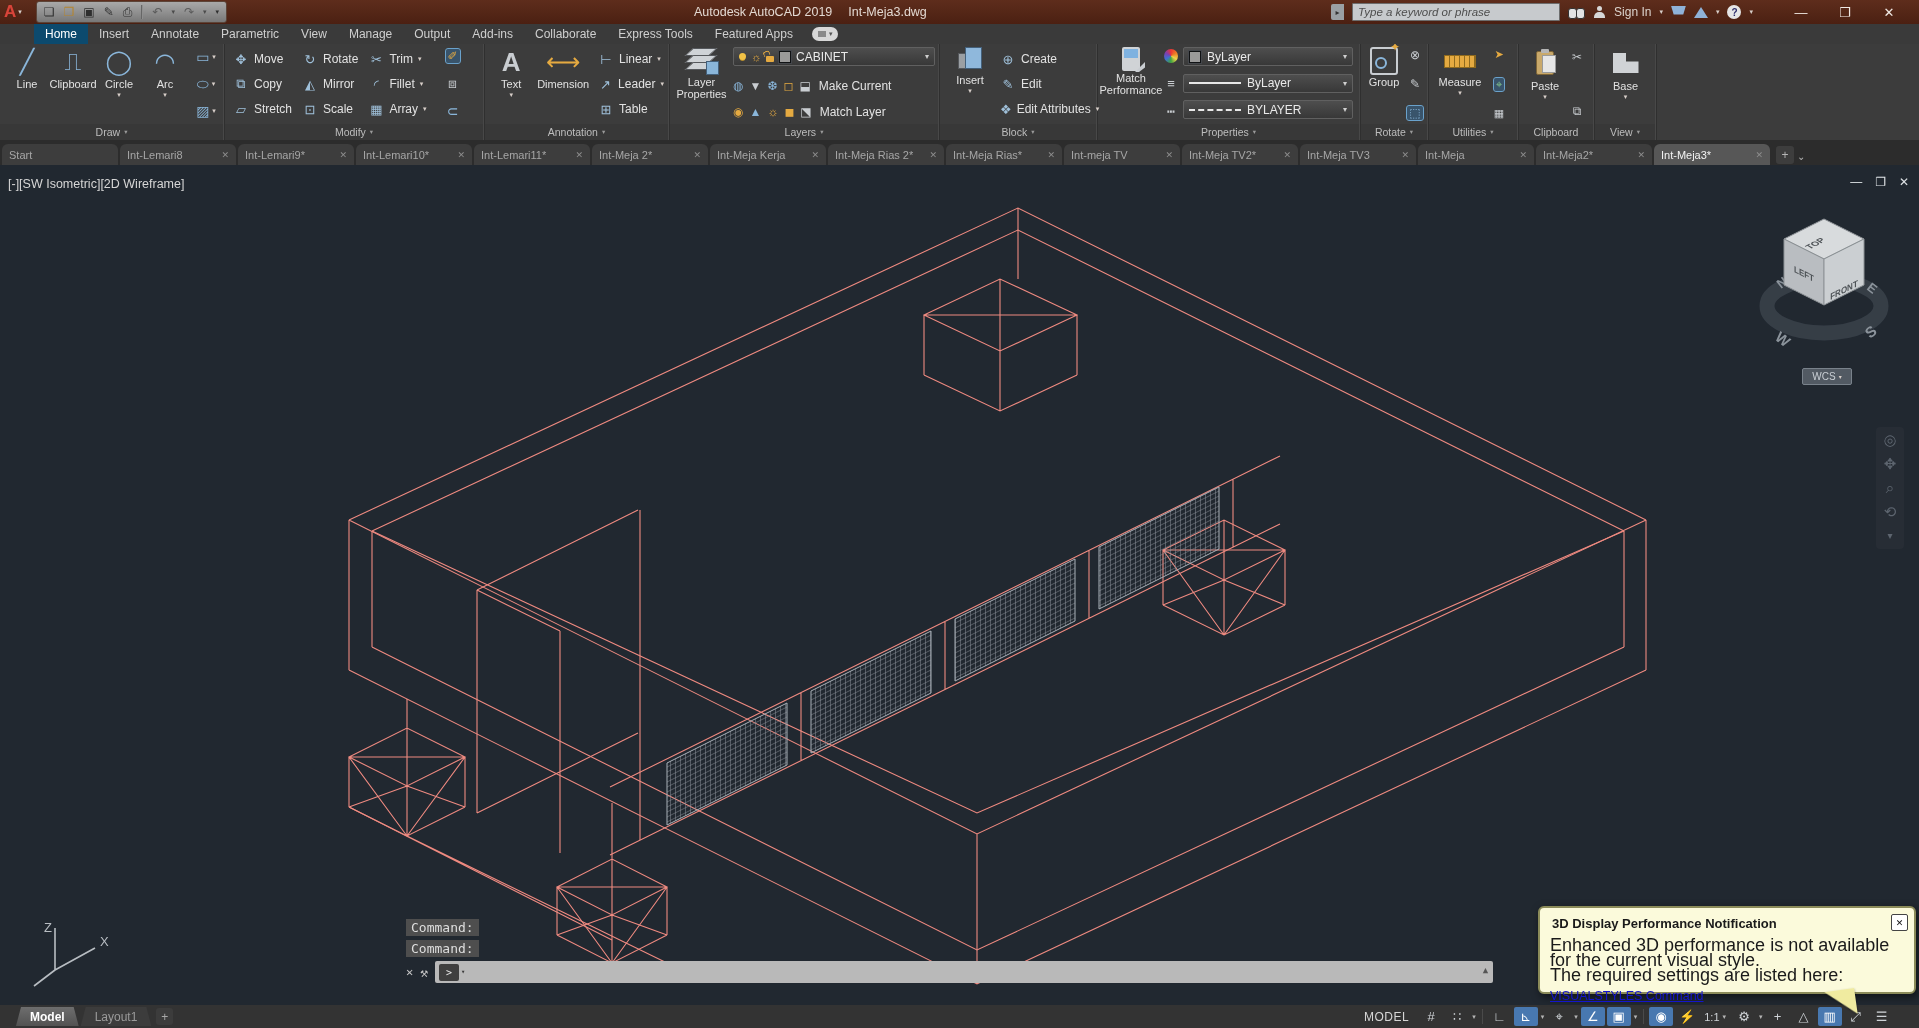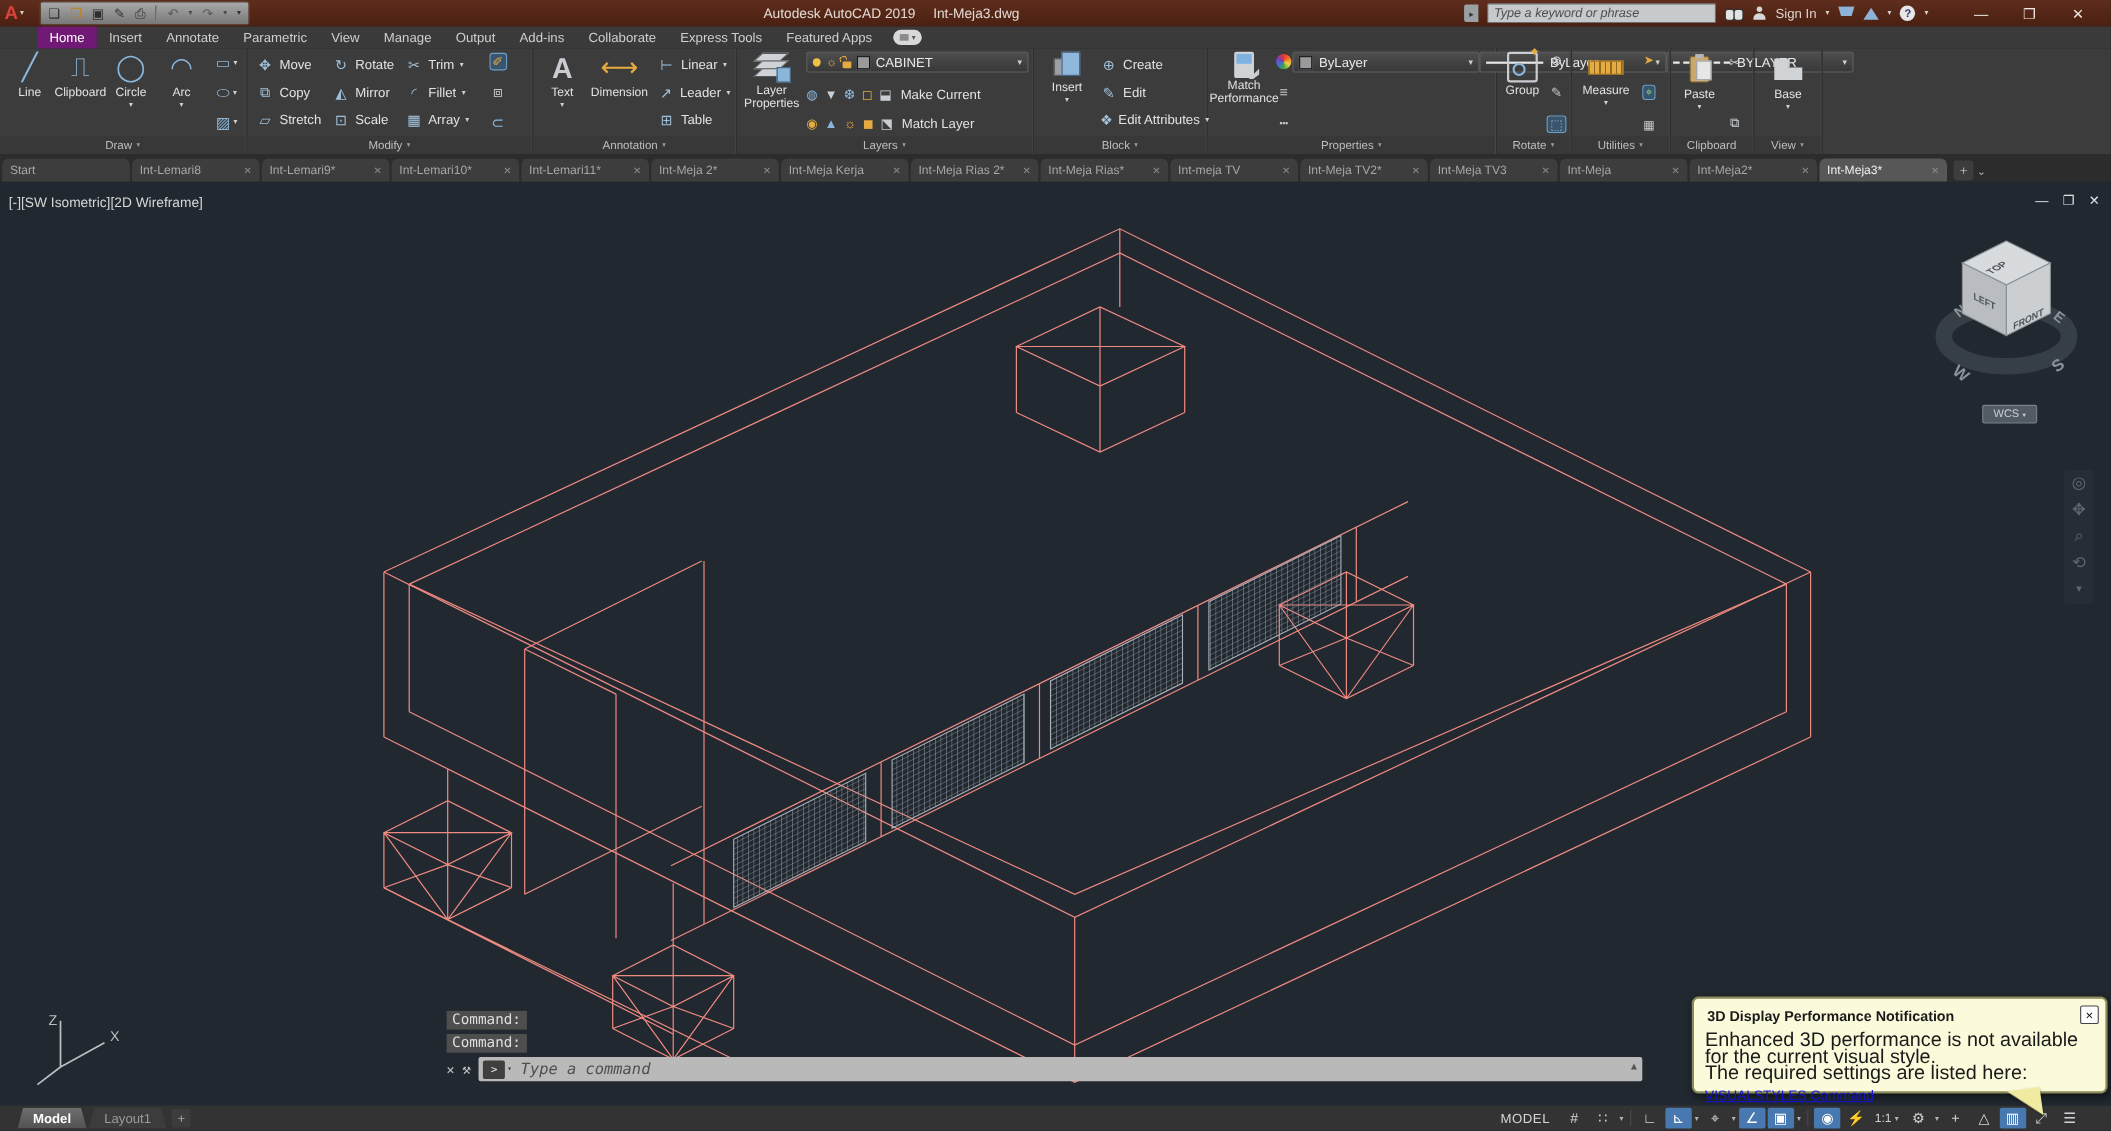--- a/index.html
+++ b/index.html
@@ -37,21 +37,21 @@
   .cart::after{content:"";position:absolute;left:2px;top:10px;width:3px;height:3px;border-radius:50%;background:#8fb2d8;box-shadow:7px 0 0 #8fb2d8}
   .a360{width:0;height:0;border-left:7px solid transparent;border-right:7px solid transparent;border-bottom:11px solid #8fb2d8}
   .help{width:14px;height:14px;border-radius:50%;background:#e6e6e6;color:#2d2d6b;font-size:10px;font-weight:bold;
         display:flex;align-items:center;justify-content:center}
   .winbtns{display:flex;align-items:center;gap:0;margin-left:18px}
   .wbtn{width:44px;height:24px;display:flex;align-items:center;justify-content:center;color:#f0e9e4;font-size:13px}
   
   .tabrow{position:absolute;left:0;top:24px;width:1919px;height:20px;background:#3a3a3a;display:flex;
           align-items:stretch;padding-left:34px;box-sizing:border-box;z-index:39}
   .rtab{display:flex;align-items:center;padding:0 11px;font-size:12px;color:#cfcfcf}
-  .rtab.active{background:#701a75;color:#ffffff}
+  .rtab.active{background:#0c4a6e;color:#ffffff}
   .ribpill{display:flex;align-items:center;gap:3px;margin-left:8px;padding:0 6px;height:14px;align-self:center;
            background:#d8d8d8;border-radius:7px;color:#444;font-size:8px}
   
   .ribbon{position:absolute;left:0;top:44px;width:1919px;height:96px;background:#3c3c3c;display:flex;z-index:38}
   .panel{position:relative;height:96px;box-sizing:border-box;border-right:1px solid #2f2f2f;
          box-shadow:inset -1px 0 0 #484848;flex:0 0 auto}
   .pbody{display:flex;height:80px;align-items:stretch}
   .panel-label{position:absolute;left:0;right:1px;bottom:0;height:16px;background:#383838;display:flex;
                align-items:center;justify-content:center;gap:4px;font-size:10.5px;color:#bdbdbd}
   .panel-label .ddmini{color:#9a9a9a;font-size:6.5px}
@@ -84,21 +84,21 @@
   .lay{position:absolute;left:2px;width:22px;height:6px;background:#cfd3d7;border:1px solid #55585c;transform:skewX(-48deg)}
   .layers-ico .b1{top:1px}.layers-ico .b2{top:8px}.layers-ico .b3{top:15px}
   .layers-ico::after{content:"";position:absolute;right:-2px;bottom:0;width:11px;height:12px;background:#8ab6da;border:1px solid #44607a}
   .mpico{position:relative;width:18px;height:24px;background:#d0d3d6;border-radius:2px}
   .mpico::before{content:"";position:absolute;left:2px;top:2px;right:2px;height:9px;background:#7fb2e0}
   .mpico::after{content:"";position:absolute;right:-5px;bottom:-1px;width:10px;height:10px;background:#c9cdd1;
                 clip-path:polygon(0 100%,100% 0,100% 55%,40% 100%)}
   .insico{position:relative;width:24px;height:26px}
   .insico::before{content:"";position:absolute;left:0;top:6px;width:14px;height:14px;background:#9b9fa3;border:1px solid #55585c}
   .insico::after{content:"";position:absolute;right:0;top:0;width:15px;height:20px;background:#8fb8dc;border:1px solid #44607a}
-  .propdds{display:flex;flex-direction:row;justify-content:space-between;padding:3px 3px 5px 0}
+  .propdds{display:flex;flex-direction:column;justify-content:space-between;padding:3px 3px 5px 0}
   .propdd{width:170px;height:19px;background:linear-gradient(#4e4e4e,#383838);border:1px solid #606060;border-radius:2px;
           display:flex;align-items:center;gap:6px;padding:0 5px;box-sizing:border-box;font-size:12px;color:#eaeaea}
   .propdd .ddmini{margin-left:auto;color:#cfcfcf;font-size:8px}
   .wline{width:52px;border-top:2px solid #e8e8e8}
   .wdash{width:52px;border-top:2px dashed #e8e8e8}
   .colorwheel{width:14px;height:14px;border-radius:50%;background:conic-gradient(#e33,#ec7c26,#efd24a,#3fa53f,#3f6fd0,#7c3fb0,#e33)}
   .ruler{position:relative;width:30px;height:11px;background:#e5aa41;border:1px solid #8f6a1e}
   .ruler::before{content:"";position:absolute;inset:0;background:repeating-linear-gradient(90deg,transparent 0 4px,#8f6a1e 4px 5px)}
   .grpico{position:relative;width:24px;height:24px;border:2px solid #c9cdd1;border-radius:3px}
   .grpico::before{content:"";position:absolute;left:3px;top:8px;width:8px;height:8px;border:2px solid #8ab6da;border-radius:50%}
@@ -726,21 +726,20 @@
     <div id="cmd-history">
         <div class="cline">Command:</div>
         <div class="cline">Command:</div>
       </div>
     <div class="cmdbarrow">
       <span class="cmdx">✕</span>
       <span class="cmdwrench">⚒</span>
       <div class="cmdbar">
         <span class="promptchip">&gt;</span>
         <span class="chipdd">▾</span>
-        <input class="cmdinput" placeholder="Type a command" style="">
         <span class="cmdup">▲</span>
       </div>
     </div>
   </div>
 </div>
 
 <div class="statusbar">
   <div class="mtabs">
     <div class="mtab active">Model</div>
     <div class="mtab">Layout1</div>

